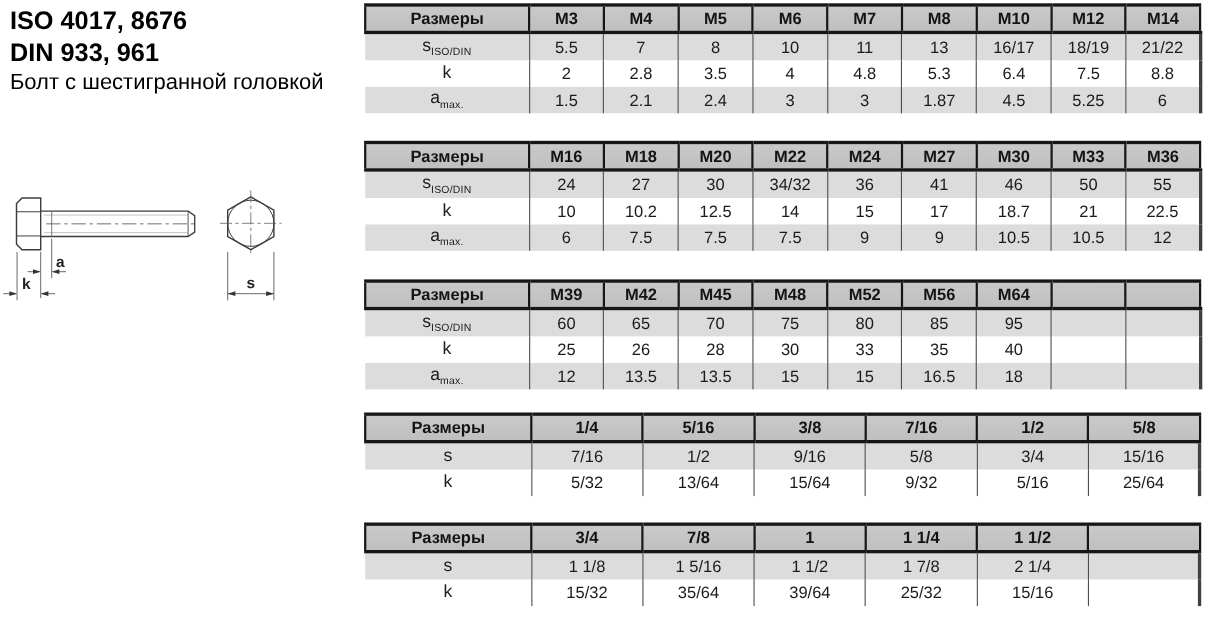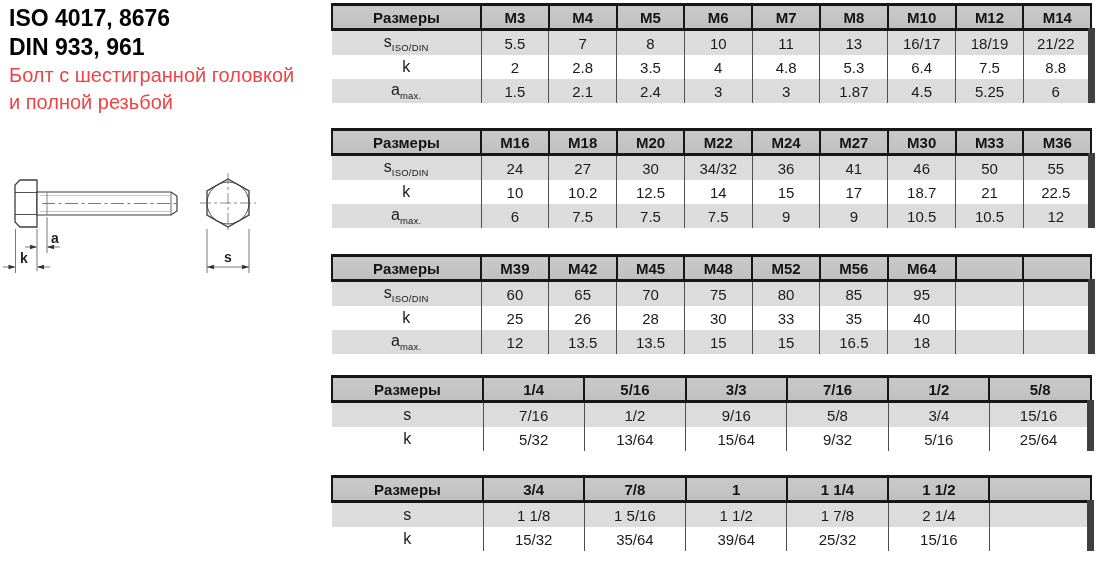--- a/index.html
+++ b/index.html
@@ -4,21 +4,21 @@
 <style>
   html,body { margin:0; padding:0; background:#ffffff; }
   .page {
     position:relative; width:1104px; height:566px; background:#ffffff;
     font-family:"Liberation Sans", sans-serif; color:#1b1b1b; overflow:hidden;
   }
 
   
   .title-block { position:absolute; left:9px; top:4px; }
   .title-std { font-size:23px; font-weight:bold; line-height:29px; letter-spacing:0px; color:#000; }
-  .title-desc { font-size:20px; line-height:27px; color:#ef4444; }
+  .title-desc { font-size:20px; line-height:27px; color:#000000; }
 
   
   .drawing { position:absolute; left:0px; top:163px; }
   .drawing text { font-family:"Liberation Sans", sans-serif; font-size:14px; font-weight:bold; fill:#222; }
 
   
   table.dim-table {
     position:absolute; left:331px; width:759px;
     border-collapse:collapse; table-layout:fixed;
     font-size:15px; color:#1b1b1b;
@@ -37,37 +37,36 @@
   }
   .t-metric th { height:21px; }
   .t-inch th  { height:22px; }
 
   table.dim-table td {
     text-align:center; vertical-align:middle; padding:0;
     border-right:1px solid #4e4e4e; border-top:none; border-bottom:none;
     height:24px; background:#ffffff;
   }
   .t-inch td { height:25px; }
-  table.dim-table td:last-child { border-right:7px solid #404040; }
+  table.dim-table td:last-child { border-right:3px solid #404040; }
   table.dim-table td.row-label { border-left:none;text-align:center; }
   table.dim-table tr.shaded td { background:#dcdcdc; }
 
   td.row-label span { font-size:16px; }
   td.row-label sub { font-size:9.5px; letter-spacing:0.2px; }
 </style>
 </head>
 <body>
 
 <div class="page">
 
   <div class="title-block">
     <div class="title-std">ISO 4017, 8676</div>
     <div class="title-std">DIN 933, 961</div>
     <div class="title-desc">Болт с шестигранной головкой</div>
-    <div class="title-desc">и полной резьбой</div>
   </div>
 
   <svg class="drawing" width="280" height="130" viewBox="0 0 280 130" xmlns="http://www.w3.org/2000/svg">
 
     <g>
       <polygon points="20,17 37,17 37,64 20,64 15,59 15,22" fill="#ffffff" stroke="#3d3d3d" stroke-width="1.3"></polygon>
       <line x1="15" y1="29.5" x2="37" y2="29.5" stroke="#3d3d3d" stroke-width="0.9"></line>
       <line x1="15" y1="51.5" x2="37" y2="51.5" stroke="#3d3d3d" stroke-width="0.9"></line>
 
       <polygon points="37,29 171,29 177,33 177,48 171,52 37,52" fill="#ffffff" stroke="#3d3d3d" stroke-width="1.2"></polygon>
@@ -323,21 +322,21 @@
         <col class="c-data">
         <col class="c-data">
         <col class="c-data">
         <col class="c-data">
       </colgroup>
       <thead>
         <tr>
           <th>Размеры</th>
           <th>1/4</th>
           <th>5/16</th>
-          <th>3/3</th>
+          <th>3/8</th>
           <th>7/16</th>
           <th>1/2</th>
           <th>5/8</th>
         </tr>
       </thead>
       <tbody>
         <tr class="shaded">
           <td class="row-label"><span>s</span></td>
           <td>7/16</td>
           <td>1/2</td>

